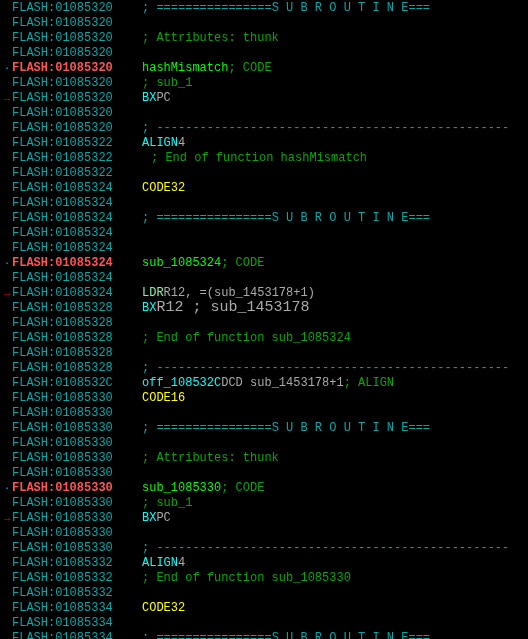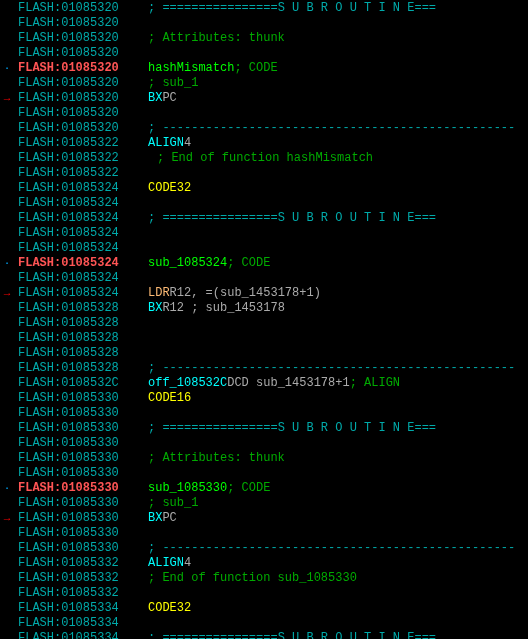--- a/index.html
+++ b/index.html
@@ -22,21 +22,21 @@
       width: 528px;
       height: 639px;
       overflow: hidden;
       position: relative;
     }
 
     .line {
       display: flex;
       align-items: center;
       height: 15px;
-      padding-left: 18px;
+      padding-left: 12px;
       white-space: nowrap;
       position: relative;
       text-decoration: underline;
     }
 
     .indicator {
       position: absolute;
       left: 0;
       width: 14px;
       display: flex;
@@ -151,38 +151,39 @@
     </div>
     <div class="line">
       <span class="indicator"></span>
       <span style="min-width: 130px; display: inline-block; font-size: 12px; color: rgb(0, 170, 170);">FLASH:01085324</span>
     </div>
     <div class="line">
       <span class="indicator">
         <span style="color:#FF0000;font-size:11px;">→</span>
       </span>
       <span style="min-width: 130px; display: inline-block; font-size: 12px; color: rgb(0, 170, 170);">FLASH:01085324</span>
-      <span style="color: #fdba74; font-size: 12px;">                   LDR</span>
+      <span style="color: #86efac; font-size: 12px;">                   LDR</span>
       <span style="color: rgb(170, 170, 170); font-size: 12px;">     </span>
       <span style="color: rgb(170, 170, 170); font-size: 12px;">R12, =(sub_1453178+1)</span>
     </div>
     <div class="line">
       <span class="indicator"></span>
       <span style="min-width: 130px; display: inline-block; font-size: 12px; color: rgb(0, 170, 170);">FLASH:01085328</span>
       <span style="color: rgb(0, 255, 255); font-size: 12px;">                   BX</span>
       <span style="color: rgb(170, 170, 170); font-size: 12px;">      </span>
-      <span style="color: rgb(170, 170, 170); font-size: 12px; text-align: center;">R12 ; sub_1453178</span>
-    </div>
-    <div class="line">
-      <span class="indicator"></span>
-      <span style="min-width: 130px; display: inline-block; font-size: 12px; color: rgb(0, 170, 170);">FLASH:01085328</span>
-    </div>
-    <div class="line">
-      <span class="indicator"></span>
-      <span style="min-width: 130px; display: inline-block; font-size: 12px; color: rgb(0, 170, 170);">FLASH:01085328</span>
+      <span style="color: rgb(170, 170, 170); font-size: 15px; text-align: center;">R12 ; sub_1453178</span>
+    </div>
+    <div class="line">
+      <span class="indicator"></span>
+      <span style="min-width: 130px; display: inline-block; font-size: 12px; color: rgb(0, 170, 170);">FLASH:01085328</span>
+    </div>
+    <div class="line">
+      <span class="indicator"></span>
+      <span style="min-width: 130px; display: inline-block; font-size: 12px; color: rgb(0, 170, 170);">FLASH:01085328</span>
+      <span style="color: rgb(0, 170, 0); font-size: 12px;"> ; End of function sub_1085324</span>
     </div>
     <div class="line">
       <span class="indicator"></span>
       <span style="min-width: 130px; display: inline-block; font-size: 12px; color: rgb(0, 170, 170);">FLASH:01085328</span>
     </div>
     <div class="line">
       <span class="indicator"></span>
       <span style="min-width: 130px; display: inline-block; font-size: 12px; color: rgb(0, 170, 170);">FLASH:01085328</span>
       <span style="color: rgb(0, 170, 170); font-size: 12px;"> ; -------------------------------------------------</span>
     </div>

